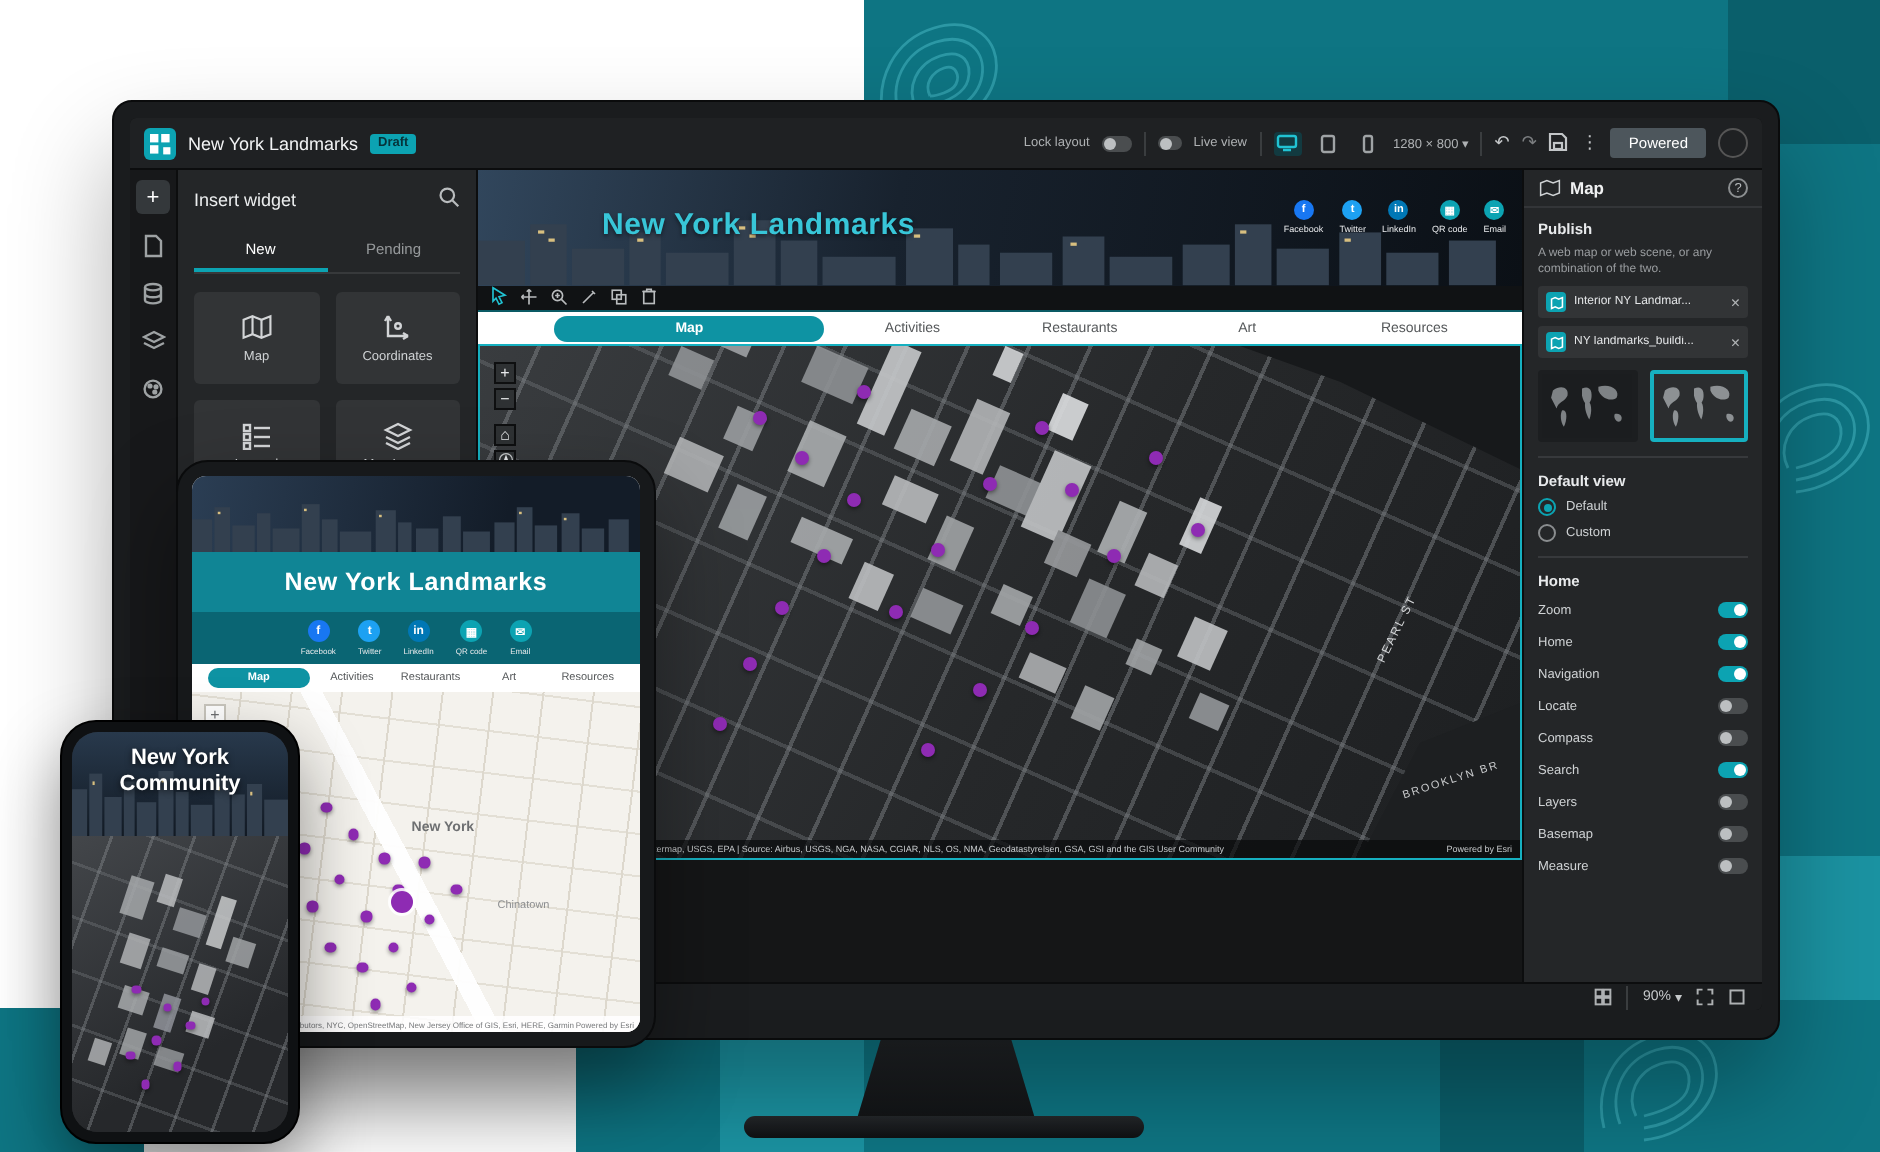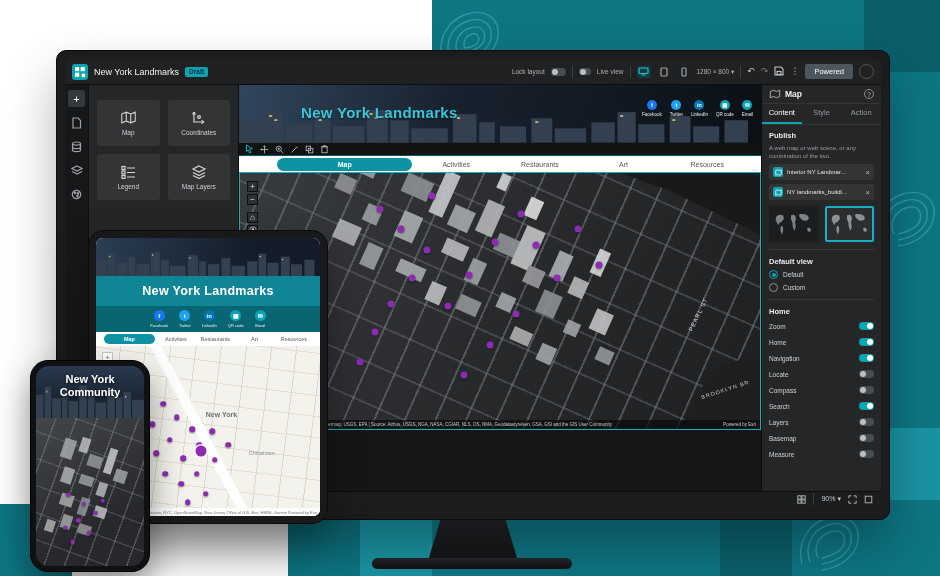--- a/index.html
+++ b/index.html
@@ -307,20 +307,32 @@
               <svg width="11" height="11" viewBox="0 0 11 11">
                   <circle cx="5.5" cy="5.5" r="4.2"></circle>
                   <circle cx="4" cy="4" r=".7" fill="#9ea2a4"></circle>
                   <circle cx="7" cy="4.4" r=".7" fill="#9ea2a4"></circle>
                   <circle cx="6.4" cy="7" r=".7" fill="#9ea2a4"></circle>
                 </svg>
               </div>
           </div>
 
           <div class="xb-insert">
+            <div class="ip-head">
+              <span class="ip-title">Insert widget</span>
+              <span class="ip-search">
+                <svg width="11" height="11" viewBox="0 0 13 13">
+                    <circle cx="5.5" cy="5.5" r="4"></circle>
+                    <path d="M8.6,8.6 L12,12"></path>
+                  </svg></span>
+            </div>
+            <div class="ip-tabs">
+              <span class="ptab on">New</span>
+              <span class="ptab">Pending</span>
+            </div>
             <div class="ip-grid">
               <div class="wcard">
                 <svg width="17" height="15" viewBox="0 0 19 16">
                     <path d="M2,4 L7,2 L12,4 L17,2 V12 L12,14 L7,12 L2,14 Z"></path>
                     <path d="M7,2 v10 M12,4 v10"></path>
                   </svg>
                 <span class="wlbl">Map</span>
                 </div>
               <div class="wcard">
                 <svg width="15" height="15" viewBox="0 0 15 15">
@@ -529,25 +541,20 @@
                 </div>
               </div>
 
               <aside class="xb-right">
                 <div class="rp-head">
                   <svg width="12" height="10" viewBox="0 0 19 16">
                       <path d="M2,4 L7,2 L12,4 L17,2 V12 L12,14 L7,12 L2,14 Z"></path>
                     </svg>
                   <span class="rp-title">Map</span>
                   <span class="rp-help">?</span>
-                </div>
-                <div class="rp-tabs">
-                  <span class="ptab on">Content</span>
-                  <span class="ptab">Style</span>
-                  <span class="ptab">Action</span>
                 </div>
                 <div class="rp-body">
                   <span class="rp-h">Publish</span>
                   <span class="rp-desc">A web map or web scene, or any combination of the two.</span>
                   <div class="chip">
                     <span class="ci">
                         <svg width="7" height="7" viewBox="0 0 9 9">
                           <path d="M1,2 L3.3,1 L5.6,2 L8,1 V7 L5.6,8 L3.3,7 L1,8 Z"></path>
                         </svg>
                       </span>

